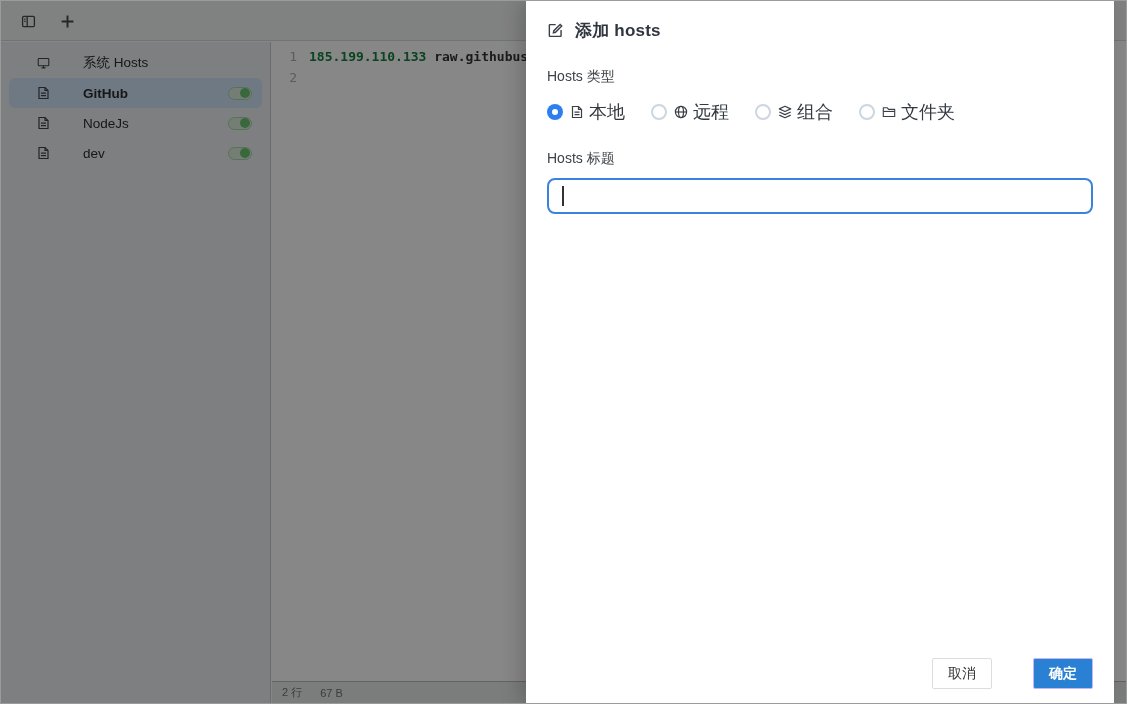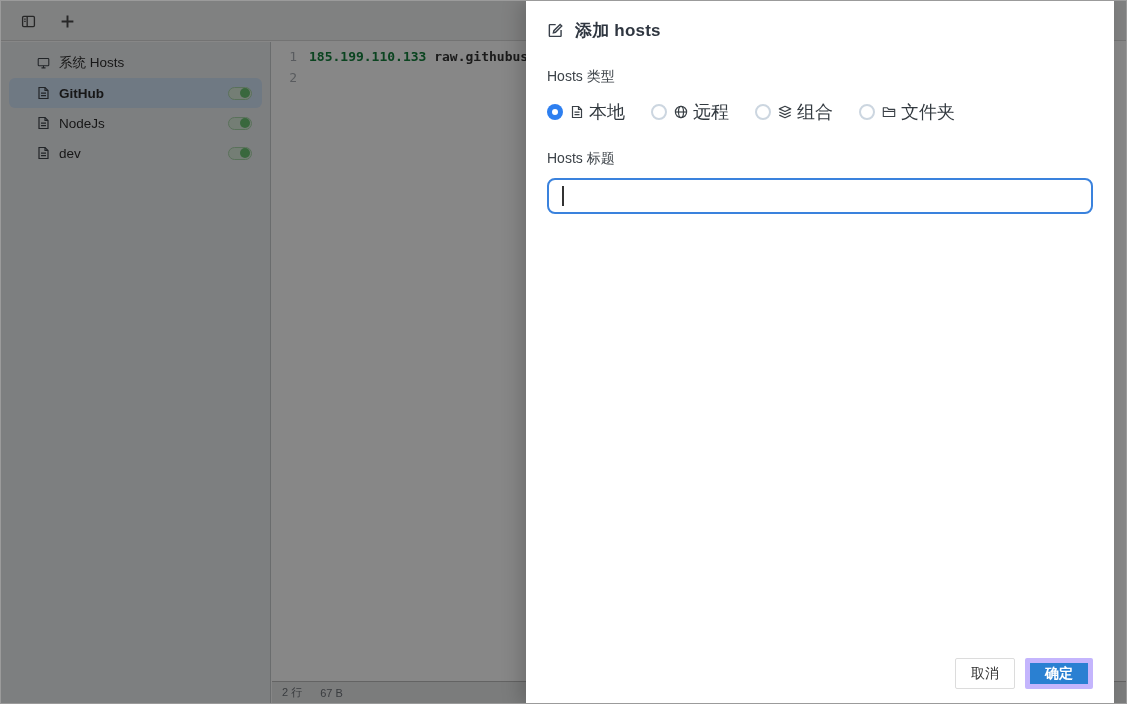--- a/index.html
+++ b/index.html
@@ -12,21 +12,21 @@
   .tb-icon { position:absolute; top:13px; width:15px; height:15px; color:#4a4a4a; cursor:pointer; }
   .tb-panel { left:20px; }
   .tb-add { left:59px; }
   .editor-header-icon { position:absolute; left:531px; top:12px; width:13px; height:15px; color:#4a4a4a; }
 
   
   .sidebar { position:absolute; top:41px; left:0; width:270px; bottom:0; background:#edf0f2; border-right:1px solid #c9cccf; padding-top:6px; }
   .side-item { position:relative; display:flex; align-items:center; height:30px; margin:0 8px; padding:0 10px 0 28px; border-radius:6px; color:#2d2d2d; font-size:13.5px; cursor:pointer; }
   .side-item.selected { background:#d2e4f8;font-weight:bold; }
   .side-item .it-icon { width:13px; height:14px; margin-right:9px; color:#3f454b; flex:0 0 auto; }
-  .side-item .it-label { flex:1 1 auto; white-space:nowrap; overflow:hidden; }
+  .side-item .it-label { flex:1 1 auto; white-space:nowrap; overflow:hidden;margin-left:24px; }
   .toggle { position:relative; width:24px; height:13px; border-radius:7px; background:#dceedd; border:1px solid #a9d6ab; flex:0 0 auto; cursor:pointer; }
   .toggle .knob { position:absolute; right:1px; top:50%; transform:translateY(-50%); width:10px; height:10px; border-radius:50%; background:#6cc474; }
 
   
   .editor { position:absolute; top:41px; left:271px; right:0; bottom:22px; background:#ffffff; overflow:hidden;
             font-family:"DejaVu Sans Mono","Liberation Mono",monospace; font-size:13px; font-weight:600; padding-top:4px; }
   .code-line { display:flex; height:21px; line-height:21px; white-space:pre; }
   .gutter { width:25px; text-align:right; color:#a8adb3; font-weight:400; flex:0 0 auto; }
   .code-text { padding-left:12px; white-space:pre; }
   .ip { display:inline-block; width:16ch; color:#15803d; }
@@ -51,21 +51,21 @@
   .radio-opt.checked .radio-circle { background:#2d7ff0; border:none; position:relative; }
   .radio-opt.checked .radio-circle::after { content:""; position:absolute; left:50%; top:50%; transform:translate(-50%,-50%); width:6px; height:6px; border-radius:50%; background:#fff; }
   .radio-opt .opt-icon { width:14px; height:14px; margin-left:7px; color:#3a4046; flex:0 0 auto; }
   .radio-opt .opt-label { margin-left:5px; font-size:18px; color:#333a40; white-space:nowrap; }
   .title-input-wrap { position:relative; margin-top:10px; }
   .title-input { width:546px; height:36px; border:2px solid #3a82dd; border-radius:8px; outline:none; font-size:15px; padding:0 12px; font-family:"Liberation Sans",sans-serif; color:#333; background:#fff; }
   .caret { position:absolute; left:15px; top:8px; width:1.5px; height:20px; background:#333; }
   .drawer-footer { position:absolute; right:21px; bottom:16px; display:flex; gap:10px; }
   .btn { height:31px; border-radius:2px; font-size:14px; display:flex; align-items:center; justify-content:center; cursor:pointer; padding:0 15px; font-family:"Liberation Sans",sans-serif; }
   .btn-cancel { background:#fff; border:1px solid #dcdcdc; color:#333; }
-  .btn-ok { background:#2a80d2; border:5px solid #c4b5fd; color:#fff; font-weight:600; }
+  .btn-ok { background:#2a80d2; border:1px solid #c4b5fd; color:#fff; font-weight:600;margin-left:31px; }
 
   svg { display:block; width:100%; height:100%; }
 </style>
 </head>
 <body>
 
 <div class="window">
 
   <div class="toolbar">
     <div class="tb-icon tb-panel">

